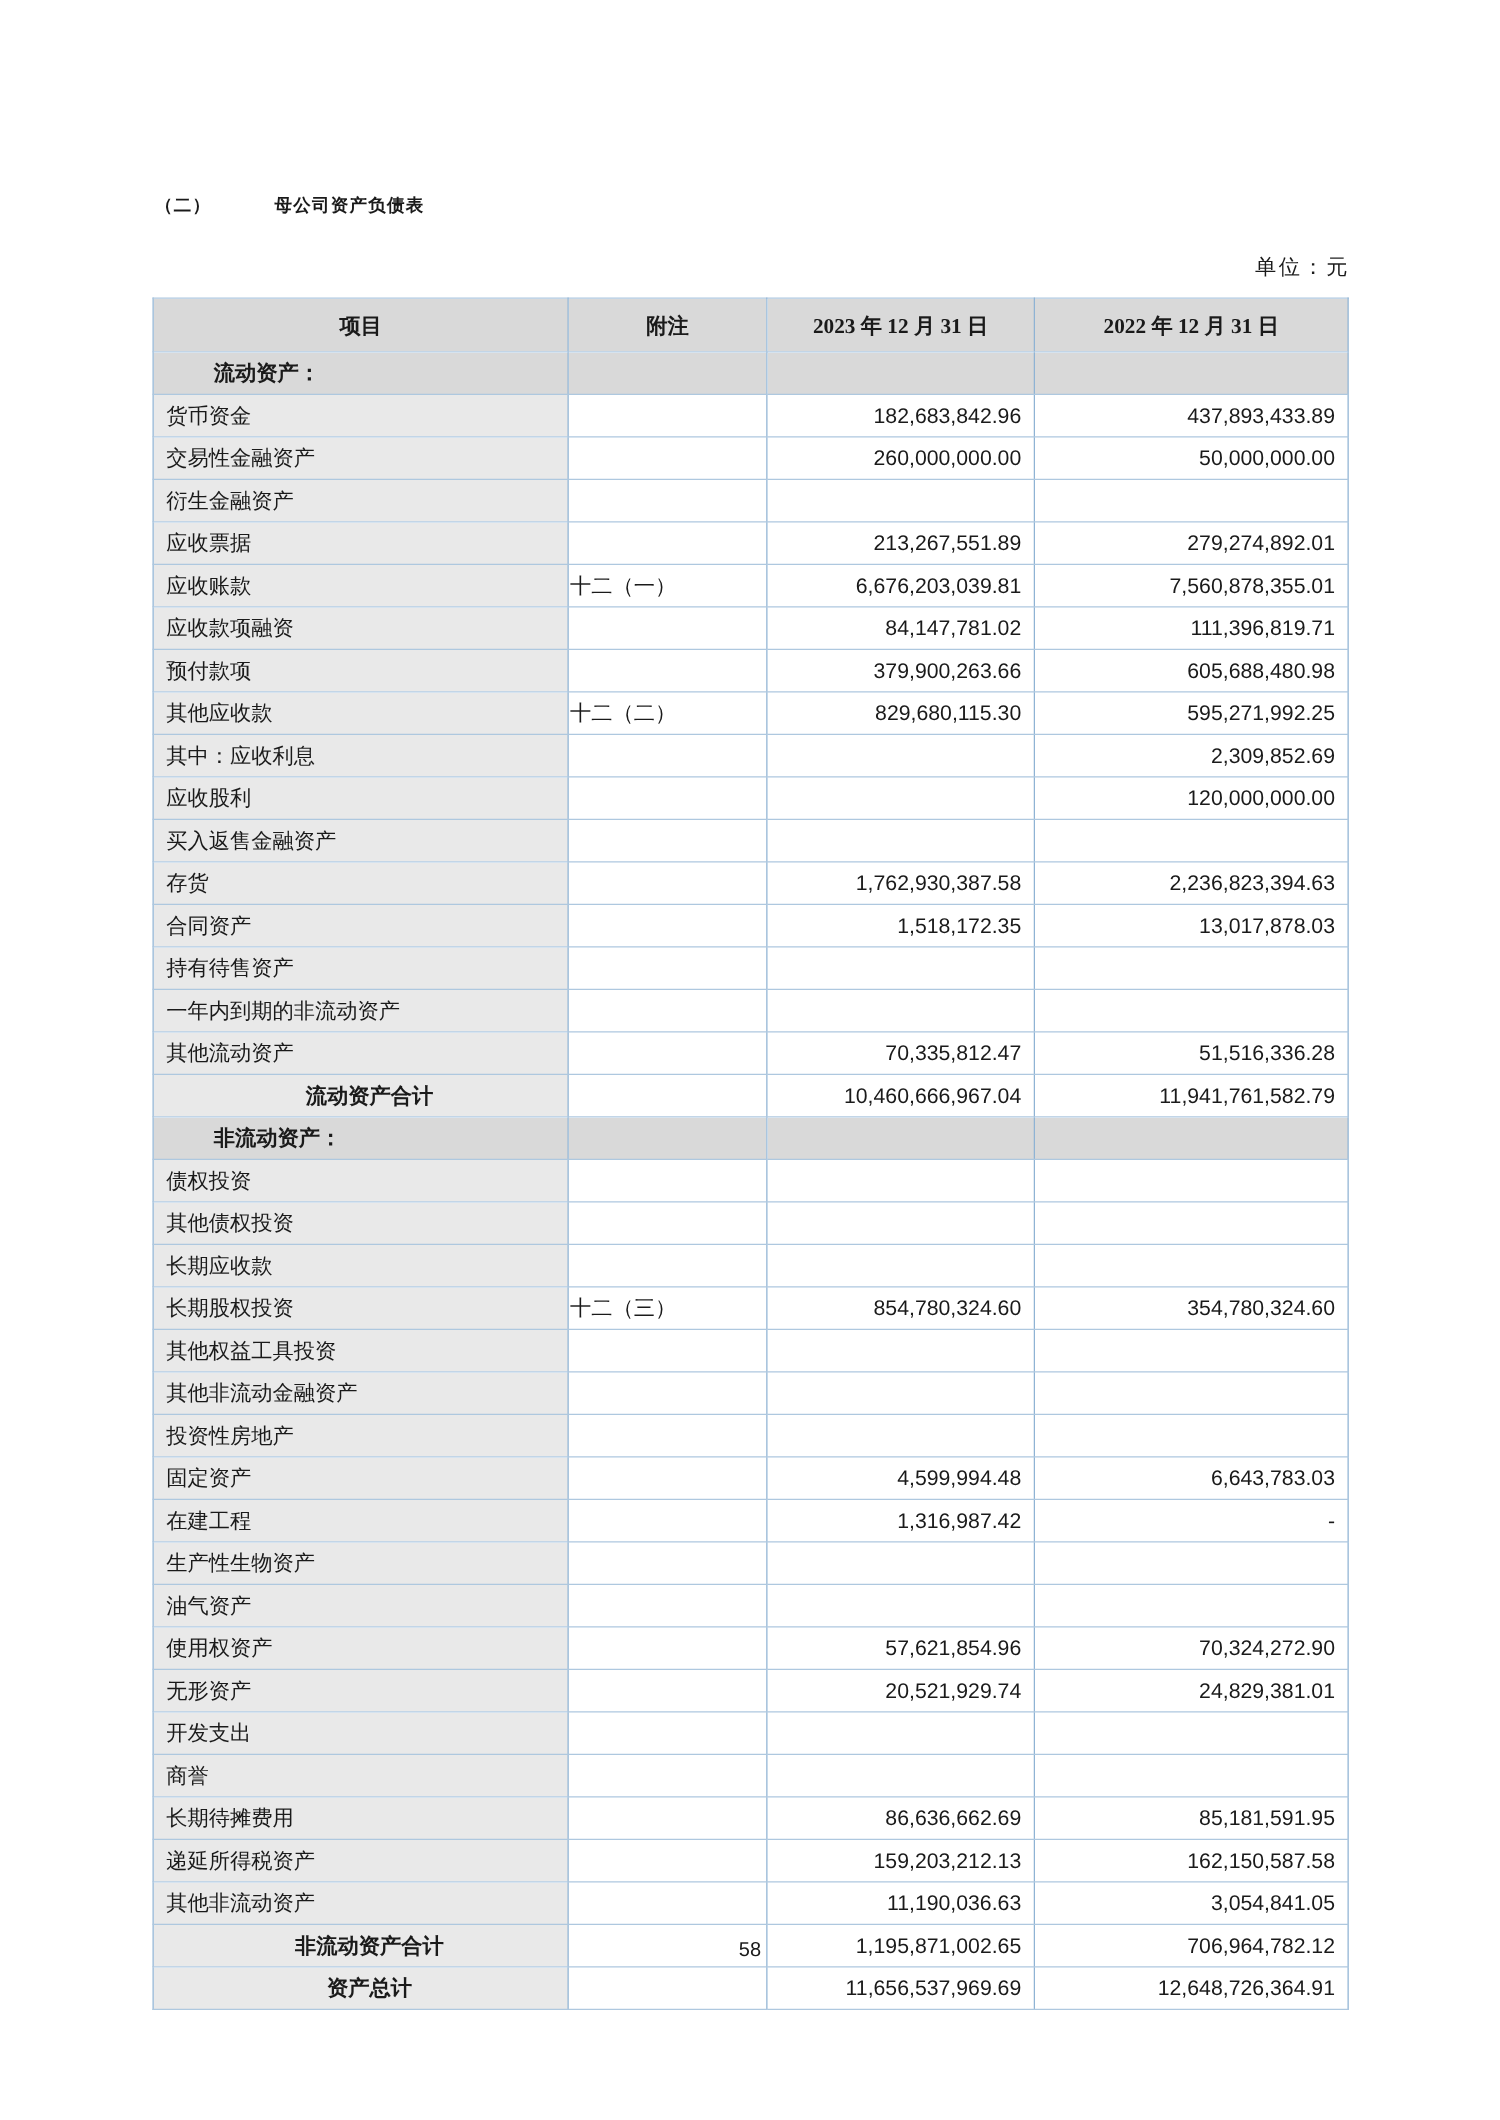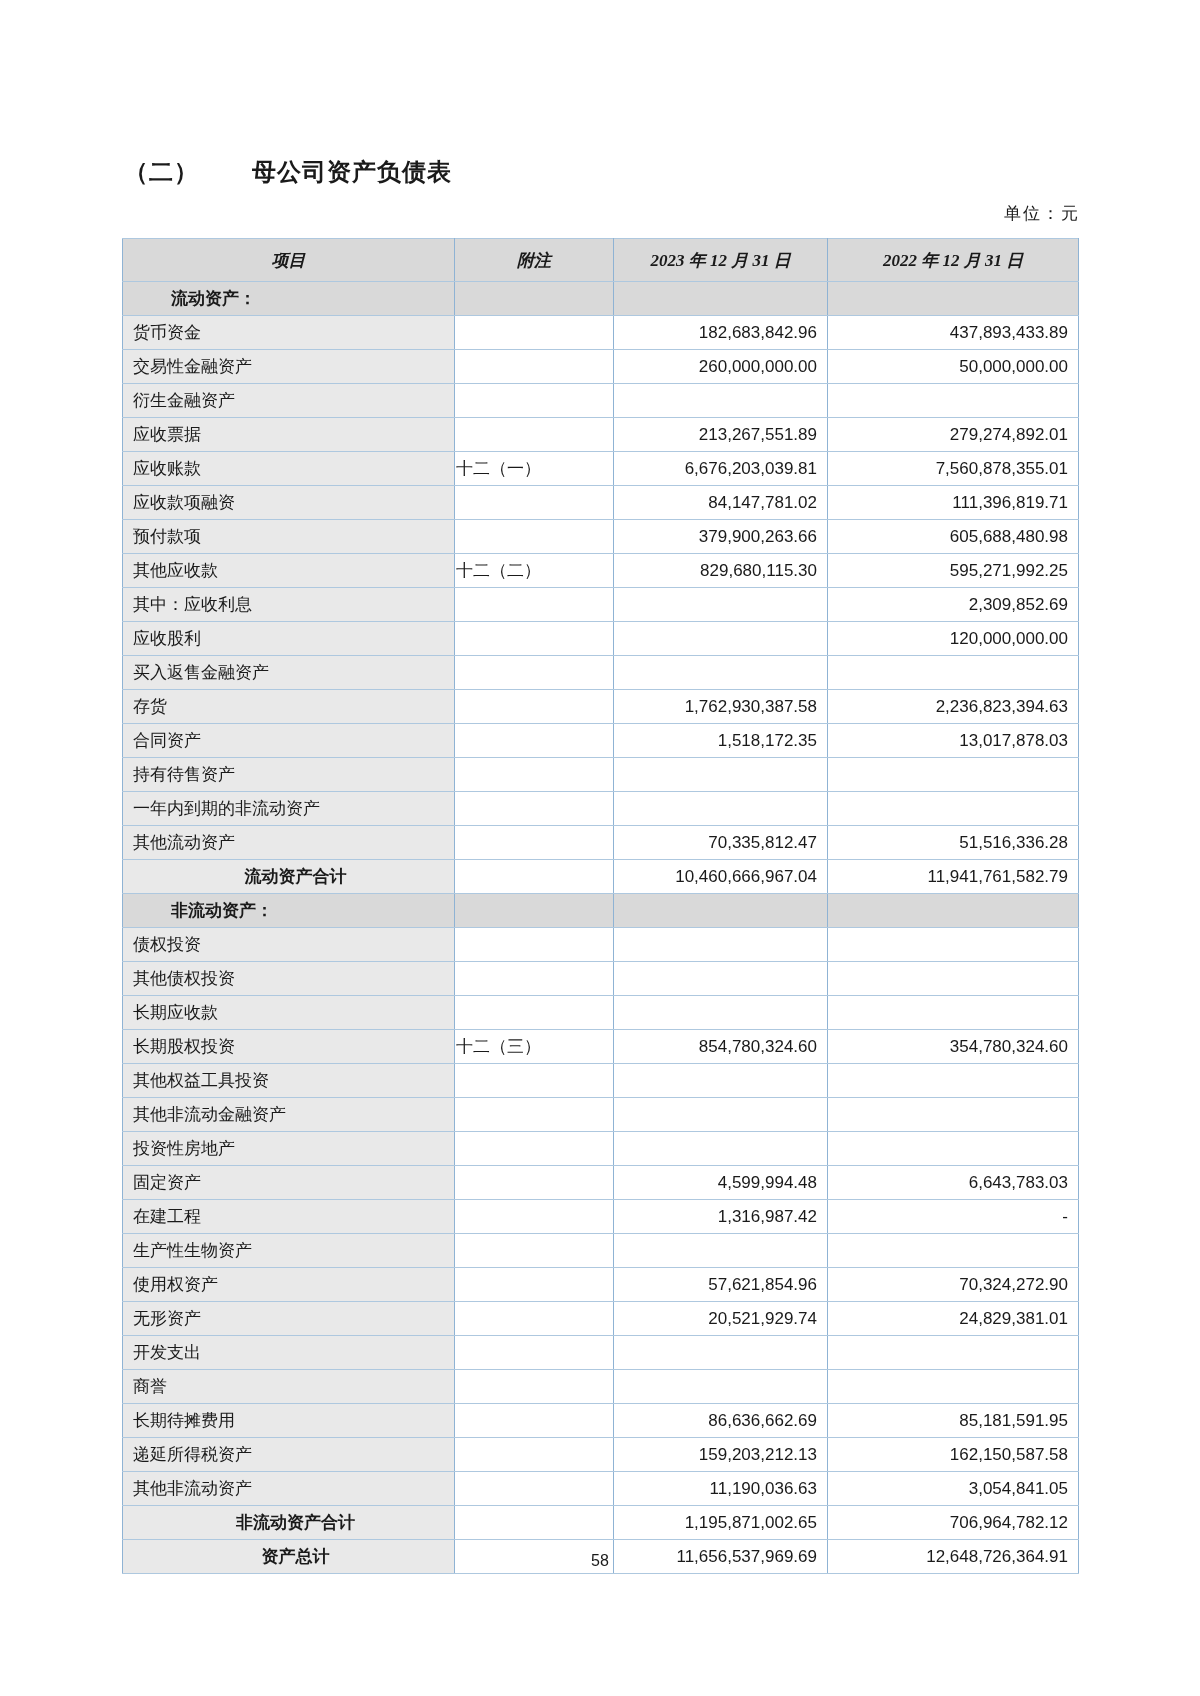--- a/index.html
+++ b/index.html
@@ -13,21 +13,21 @@
     height: 1696px;
     background: #ffffff;
     font-family: "Liberation Serif", serif;
     color: #1a1a1a;
     overflow: hidden;
   }
   .title-line {
     position: absolute;
     left: 124px;
     top: 156px;
-    font-size: 24px;
+    font-size: 14px;
     font-weight: bold;
     letter-spacing: 1px;
     white-space: nowrap;
   }
   .title-line .section-label { margin-right: 46px; }
   .unit-line {
     position: absolute;
     right: 120px;
     top: 202px;
     font-size: 17px;
@@ -51,21 +51,20 @@
     font-size: 17px;
     overflow: hidden;
     white-space: nowrap;
   }
   table.balance-sheet thead th {
     height: 40px;
     background: var(--header-fill, #d9d9d9);
     font-weight: bold;
     text-align: center;
     font-family: "Liberation Serif", serif;
-    font-style: italic;
   }
   table.balance-sheet tbody td { height: 31px; }
   td.item {
     text-align: left;
     padding-left: 10px;
     background: var(--item-fill, #e9e9e9);
     font-family: "Liberation Serif", serif;
   }
   td.note {
     text-align: left;
@@ -296,20 +295,26 @@
           <td class="num">1,316,987.42</td>
           <td class="num">-</td>
         </tr>
         <tr class="item">
           <td class="item">生产性生物资产</td>
           <td class="note"></td>
           <td class="num"></td>
           <td class="num"></td>
         </tr>
         <tr class="item">
+          <td class="item">油气资产</td>
+          <td class="note"></td>
+          <td class="num"></td>
+          <td class="num"></td>
+        </tr>
+        <tr class="item">
           <td class="item">使用权资产</td>
           <td class="note"></td>
           <td class="num">57,621,854.96</td>
           <td class="num">70,324,272.90</td>
         </tr>
         <tr class="item">
           <td class="item">无形资产</td>
           <td class="note"></td>
           <td class="num">20,521,929.74</td>
           <td class="num">24,829,381.01</td>

